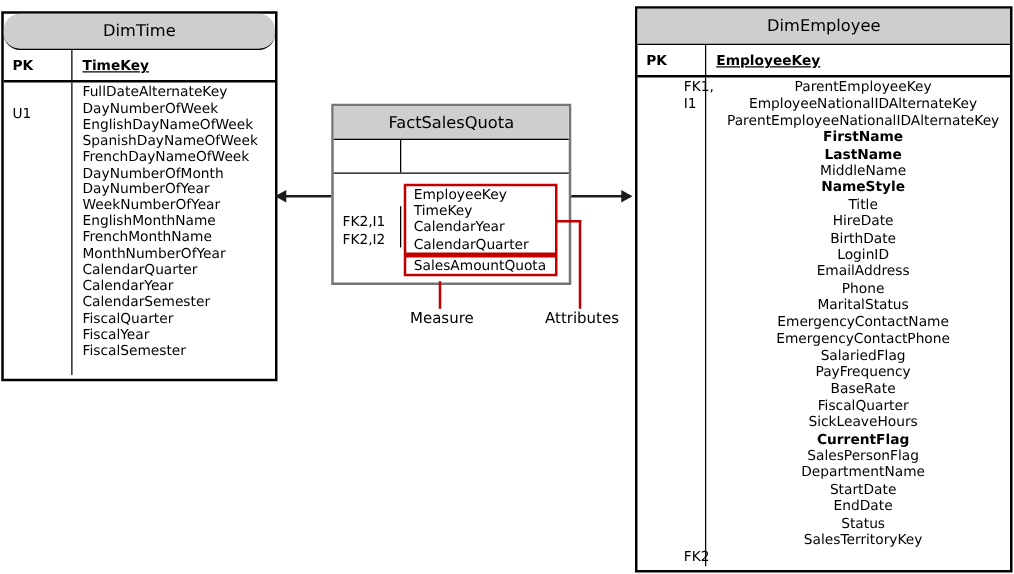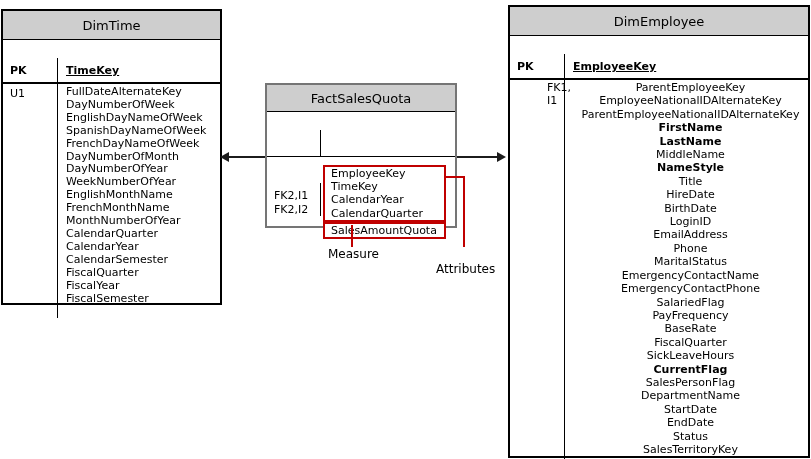--- a/index.html
+++ b/index.html
@@ -7,21 +7,21 @@
     position:relative;width:811px;height:459px;background:#ffffff;
     font-family:"DejaVu Sans","Liberation Sans",sans-serif;color:#000;
     overflow:hidden;
   }
   .er-table{position:absolute;background:#fff;border:2px solid #000;box-sizing:border-box;}
   .er-table.gray-border{border-color:#757575;}
   .tbl-header{
     background:#cecece;border-bottom:1px solid #000;
     font-size:13px;text-align:center;box-sizing:border-box;
   }
-  .pk-row{display:flex;border-bottom:2px solid #000;box-sizing:border-box;margin-top:18px;}
+  .pk-row{display:flex;border-bottom:2px solid #000;box-sizing:border-box;}
   .pk-row.thin{border-bottom-width:1px;}
   .body-row{display:flex;box-sizing:border-box;}
   .key-col{border-right:1px solid #000;box-sizing:border-box;flex:0 0 auto;
     font-size:11px;line-height:13px;}
   .field-col{flex:1 1 auto;box-sizing:border-box;font-size:11px;}
   .pk-label{font-weight:bold;font-size:11px;}
   .pk-field{font-weight:bold;font-size:11px;text-decoration:underline;}
   .field-line{white-space:nowrap;}
   .dimtime .field-line{line-height:12.9px;}
   .dimemployee .field-line{line-height:13.4px;}
@@ -34,31 +34,31 @@
   .rel-head{position:absolute;width:0;height:0;}
   .rel-head.left{border-top:5px solid transparent;border-bottom:5px solid transparent;border-right:9px solid #1c1c1c;}
   .rel-head.right{border-top:5px solid transparent;border-bottom:5px solid transparent;border-left:9px solid #1c1c1c;}
 </style>
 </head>
 <body>
 
 <div id="stage">
 
   <div class="er-table dimtime" style="left:1px;top:9px;width:221px;height:296px;">
-    <div class="tbl-header" style="height:29px;line-height:29px;">DimTime</div>
+    <div class="tbl-header" style="height:29px;line-height:29px;border-radius:13px;">DimTime</div>
     <div class="pk-row" style="height:26px;">
       <div class="key-col" style="width:55px;padding:6px 0 0 7px;">
         <span class="pk-label">PK</span>
       </div>
       <div class="field-col" style="padding:6px 0 0 8px;">
         <span class="pk-field">TimeKey</span>
       </div>
     </div>
     <div class="body-row" style="height:234px;">
-      <div class="key-col" style="width:55px;padding:3px 0 0 7px;">
+      <div class="key-col" style="width:55px;padding:18px 0 0 7px;">
         <span>U1</span>
       </div>
       <div class="field-col" style="padding:2px 0 0 8px;">
 
       <div class="field-line">FullDateAlternateKey</div>
           <div class="field-line">DayNumberOfWeek</div>
           <div class="field-line">EnglishDayNameOfWeek</div>
           <div class="field-line">SpanishDayNameOfWeek</div>
           <div class="field-line">FrenchDayNameOfWeek</div>
           <div class="field-line">DayNumberOfMonth</div>
@@ -160,15 +160,15 @@
   <div class="rel-head left" style="left:220px;top:152px;"></div>
 
   <div class="rel-line" style="left:457px;top:156px;width:41px;"></div>
   <div class="rel-head right" style="left:497px;top:152px;"></div>
 
   <div class="annot-line" style="left:351px;top:225px;width:2px;height:22px;"></div>
   <div class="annot-line" style="left:445px;top:176px;width:20px;height:2px;"></div>
   <div class="annot-line" style="left:463px;top:176px;width:2px;height:71px;"></div>
 
   <div class="annot-label" style="left:328px;top:247px;">Measure</div>
-  <div class="annot-label" style="left:436px;top:262px;">Attributes</div>
+  <div class="annot-label" style="left:436px;top:247px;">Attributes</div>
 
 </div>
 
 </body></html>

